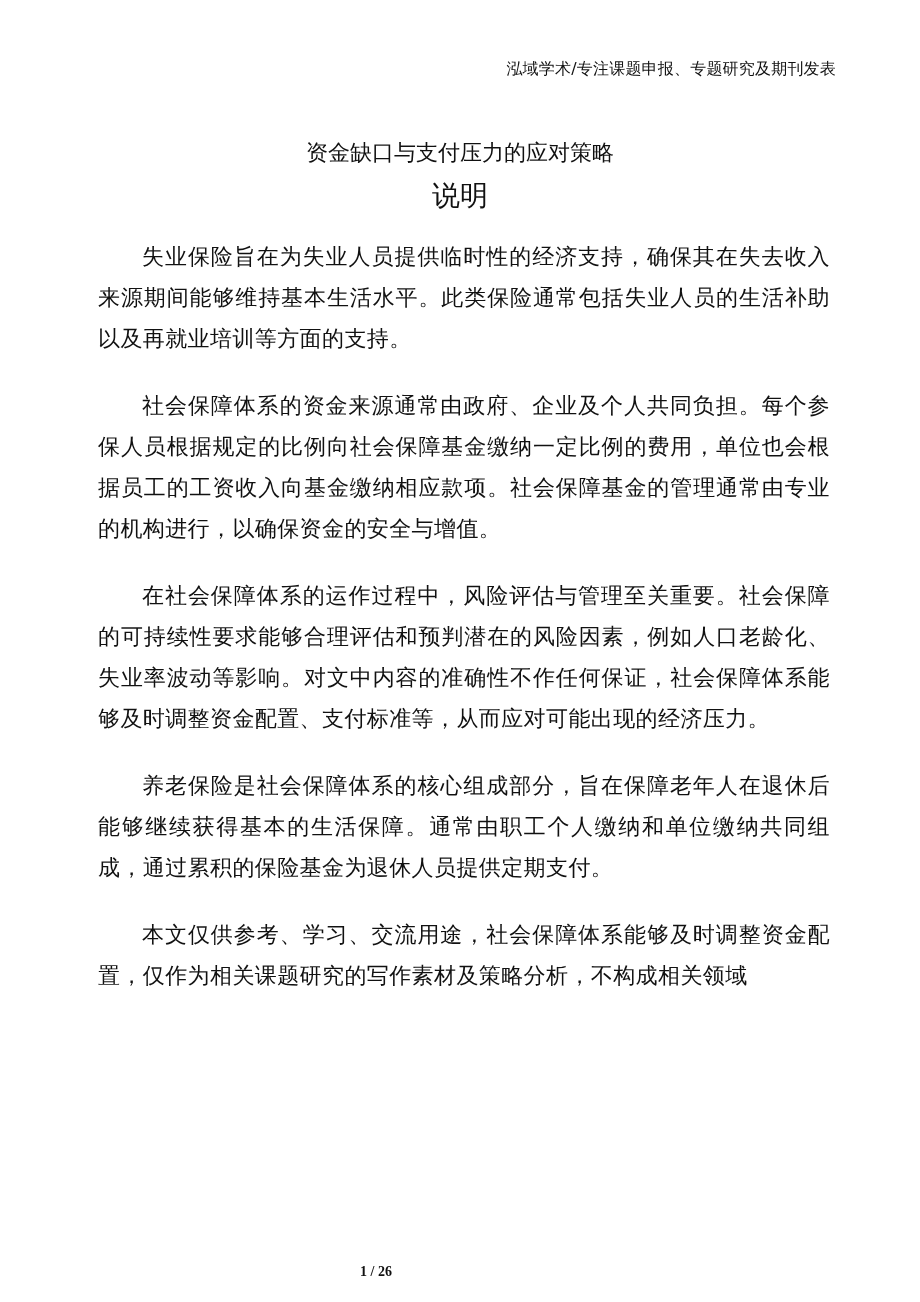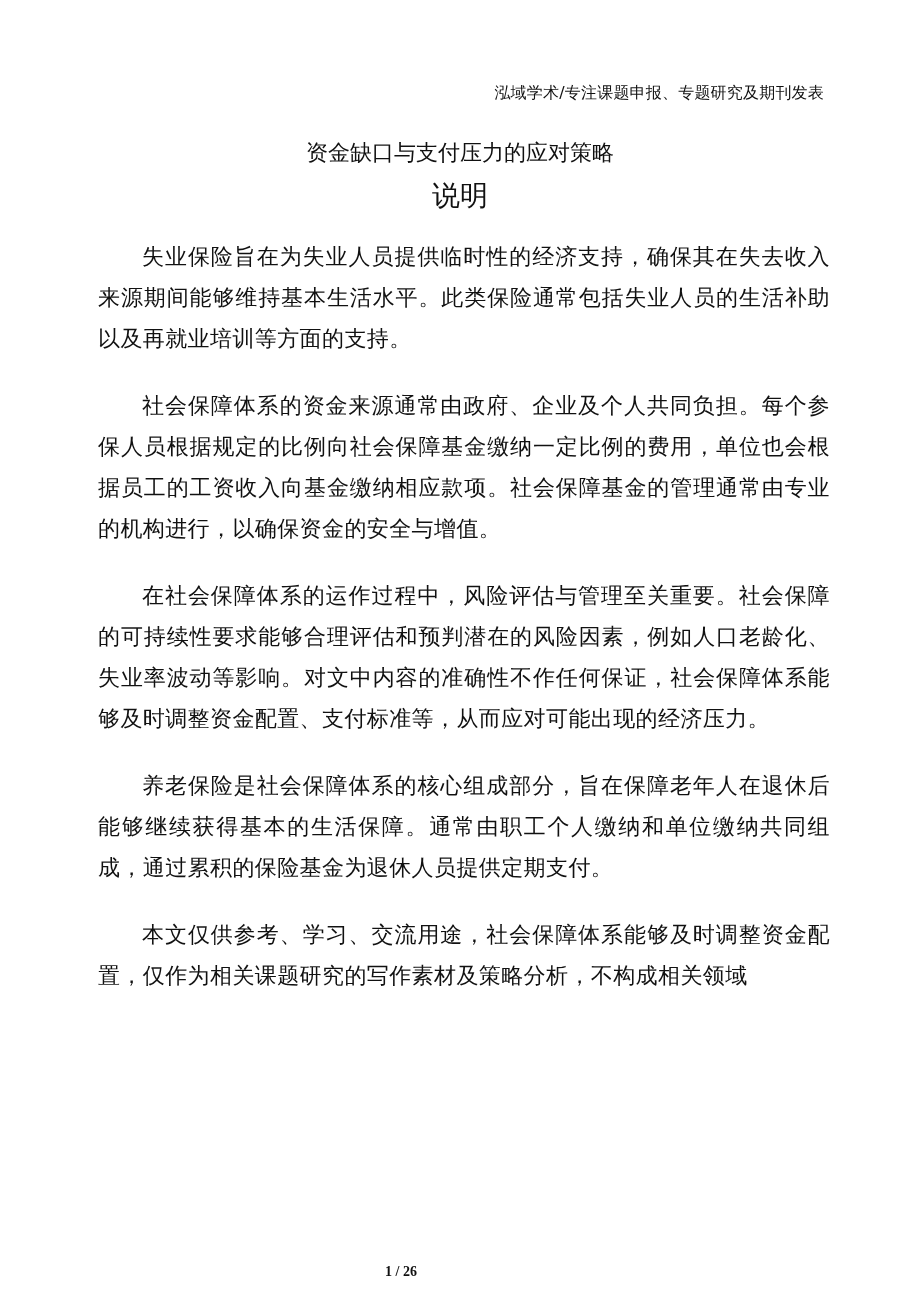--- a/index.html
+++ b/index.html
@@ -17,27 +17,26 @@
     }
     .page {
       position: absolute;
       left: 0; top: 0;
       width: 920px;
       height: 1302px;
       background: #ffffff;
     }
     .running-header {
       position: absolute;
-      right: 96px;
+      right: 84px;
       top: 58px;
       font-size: 16px;
       line-height: 22px;
       color: #111;
       letter-spacing: 0.2px;
-      margin-top: 24px;
     }
     .doc-title {
       position: absolute;
       left: 0;
       width: 920px;
       top: 120px;
       text-align: center;
       font-size: 22px;
       line-height: 32px;
       color: #111;
@@ -72,21 +71,20 @@
     .page-number {
       position: absolute;
       left: 0;
       width: 752px;
       top: 1264px;
       text-align: center;
       font-family: "Liberation Serif", "DejaVu Serif", serif;
       font-weight: bold;
       font-size: 14px;
       color: #111;
-      padding-left: 25px;
     }
   </style>
 </head>
 <body>
 
 <div class="page">
   <div class="running-header">泓域学术/专注课题申报、专题研究及期刊发表</div>
 
   <div class="doc-title">资金缺口与支付压力的应对策略</div>
   <div class="doc-subtitle">说明</div>

